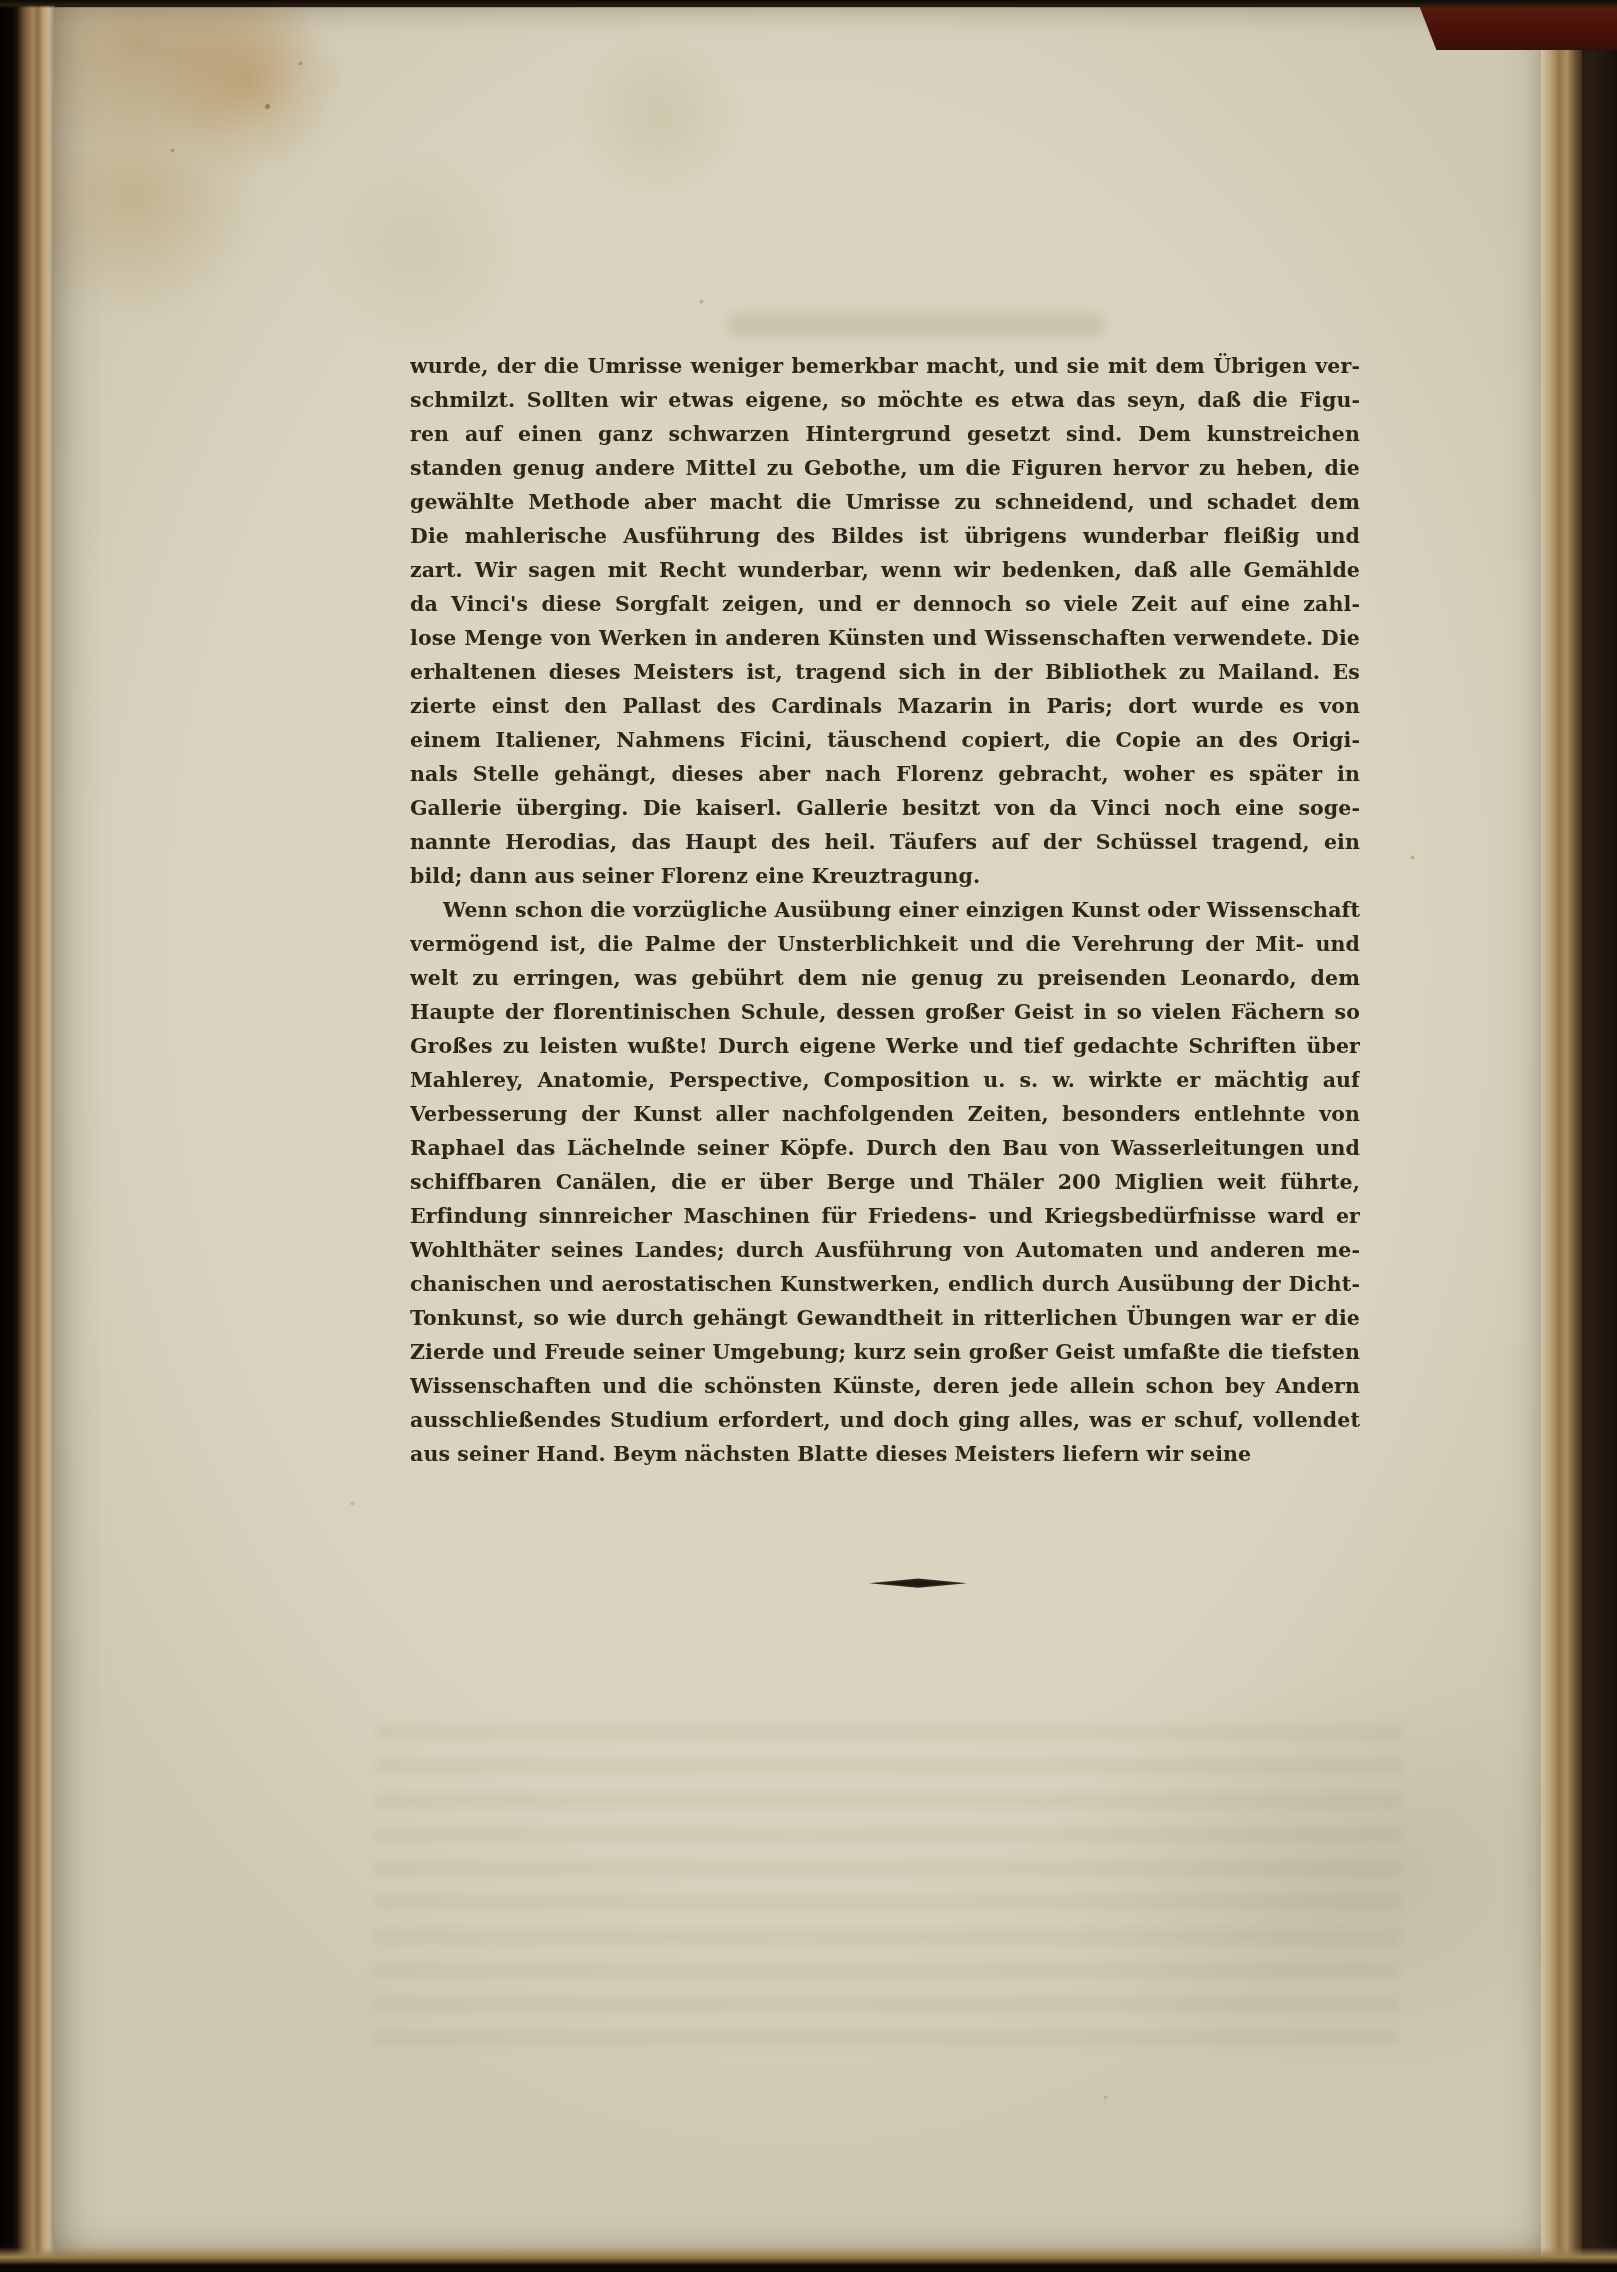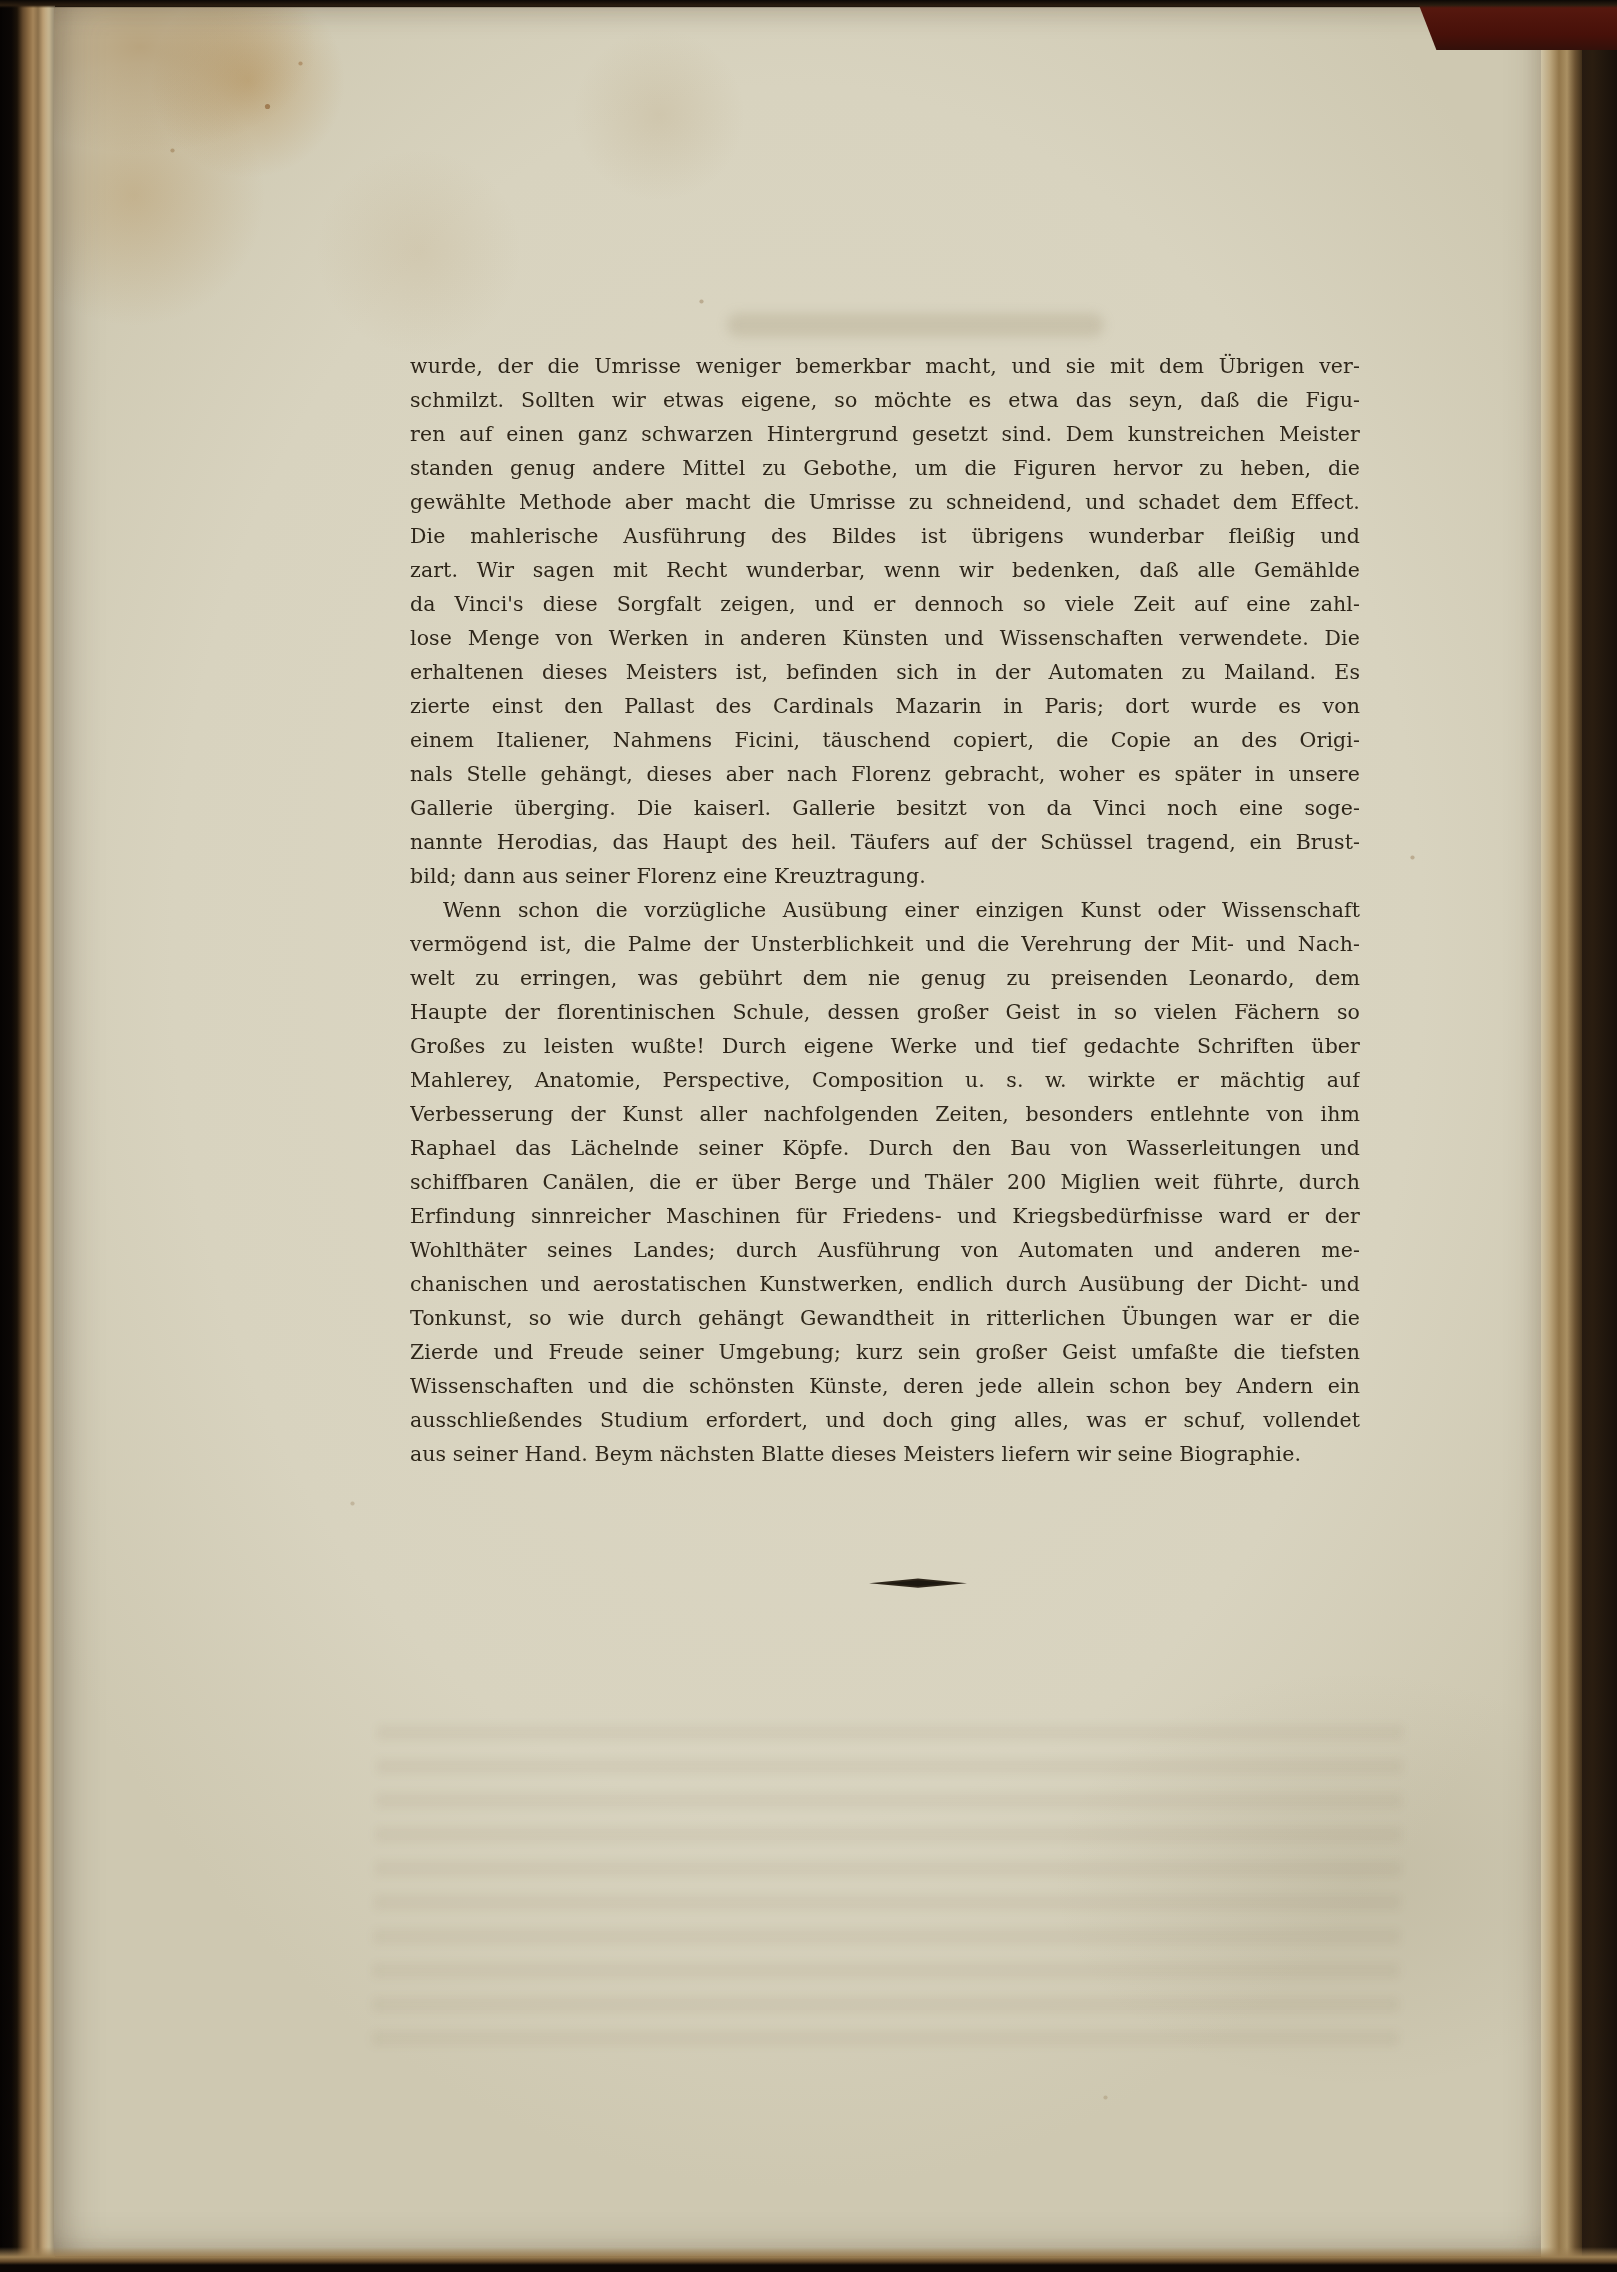--- a/index.html
+++ b/index.html
@@ -67,21 +67,21 @@
       rgba(125,108,78,.11) 0 15px, rgba(125,108,78,0) 15px 34px);
     filter:blur(4.6px);
     transform:skewX(-1deg);
     opacity:.75;
   }
   
   .text-block{
     position:absolute;left:356px;top:342px;width:950px;
     color:#2e261a;
     font-size:20.5px;
-    font-weight:400;
+    font-weight:700;
     letter-spacing:0.1px;
   }
   .para{margin:0;padding:0;}
   .line{
     text-align:justify;
     line-height:34px;
     height:34px;
     overflow:hidden;
   }
   .line::after{content:"";display:inline-block;width:100%;height:0;}
@@ -137,21 +137,21 @@
         <div class="para">
           <div class="line">wurde, der die Umrisse weniger bemerkbar macht, und sie mit dem Übrigen ver-</div>
           <div class="line">schmilzt. Sollten wir etwas eigene, so möchte es etwa das seyn, daß die Figu-</div>
           <div class="line">ren auf einen ganz schwarzen Hintergrund gesetzt sind. Dem kunstreichen Meister</div>
           <div class="line">standen genug andere Mittel zu Gebothe, um die Figuren hervor zu heben, die</div>
           <div class="line">gewählte Methode aber macht die Umrisse zu schneidend, und schadet dem Effect.</div>
           <div class="line">Die mahlerische Ausführung des Bildes ist übrigens wunderbar fleißig und</div>
           <div class="line">zart. Wir sagen mit Recht wunderbar, wenn wir bedenken, daß alle Gemählde</div>
           <div class="line">da Vinci's diese Sorgfalt zeigen, und er dennoch so viele Zeit auf eine zahl-</div>
           <div class="line">lose Menge von Werken in anderen Künsten und Wissenschaften verwendete. Die</div>
-          <div class="line">erhaltenen dieses Meisters ist, befinden sich in der Automaten zu Mailand. Es</div>
+          <div class="line">erhaltenen dieses Meisters ist, tragend sich in der Bibliothek zu Mailand. Es</div>
           <div class="line">zierte einst den Pallast des Cardinals Mazarin in Paris; dort wurde es von</div>
           <div class="line">einem Italiener, Nahmens Ficini, täuschend copiert, die Copie an des Origi-</div>
           <div class="line">nals Stelle gehängt, dieses aber nach Florenz gebracht, woher es später in unsere</div>
           <div class="line">Gallerie überging. Die kaiserl. Gallerie besitzt von da Vinci noch eine soge-</div>
           <div class="line">nannte Herodias, das Haupt des heil. Täufers auf der Schüssel tragend, ein Brust-</div>
           <div class="line last">bild; dann aus seiner Florenz eine Kreuztragung.</div>
         </div>
         <div class="para">
           <div class="line indent">Wenn schon die vorzügliche Ausübung einer einzigen Kunst oder Wissenschaft</div>
           <div class="line">vermögend ist, die Palme der Unsterblichkeit und die Verehrung der Mit- und Nach-</div>

